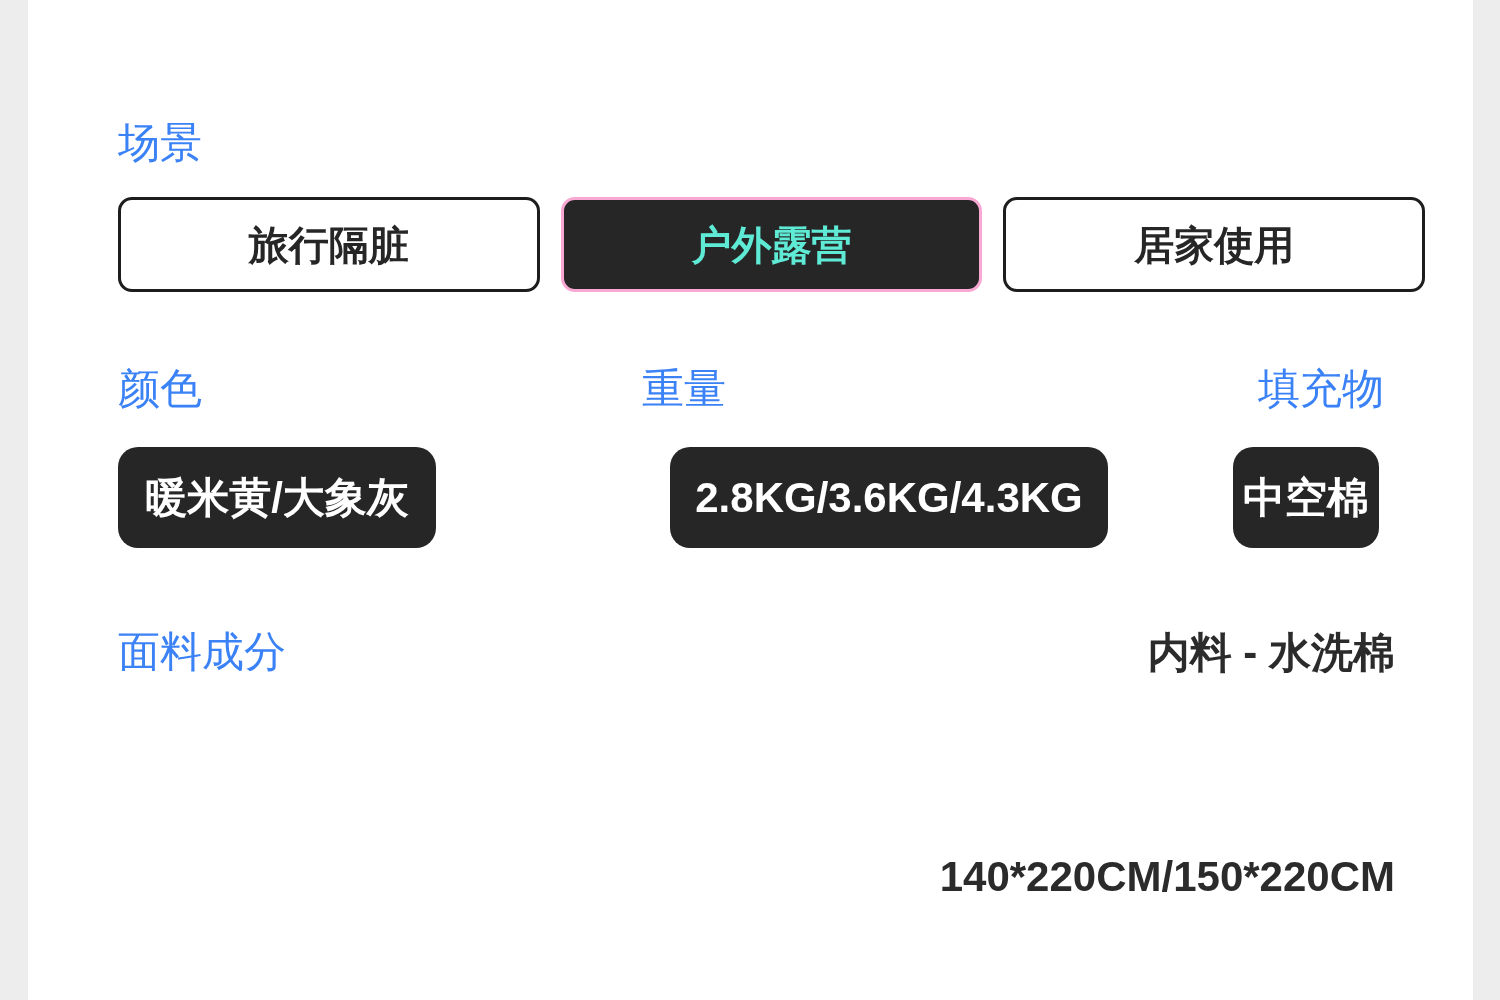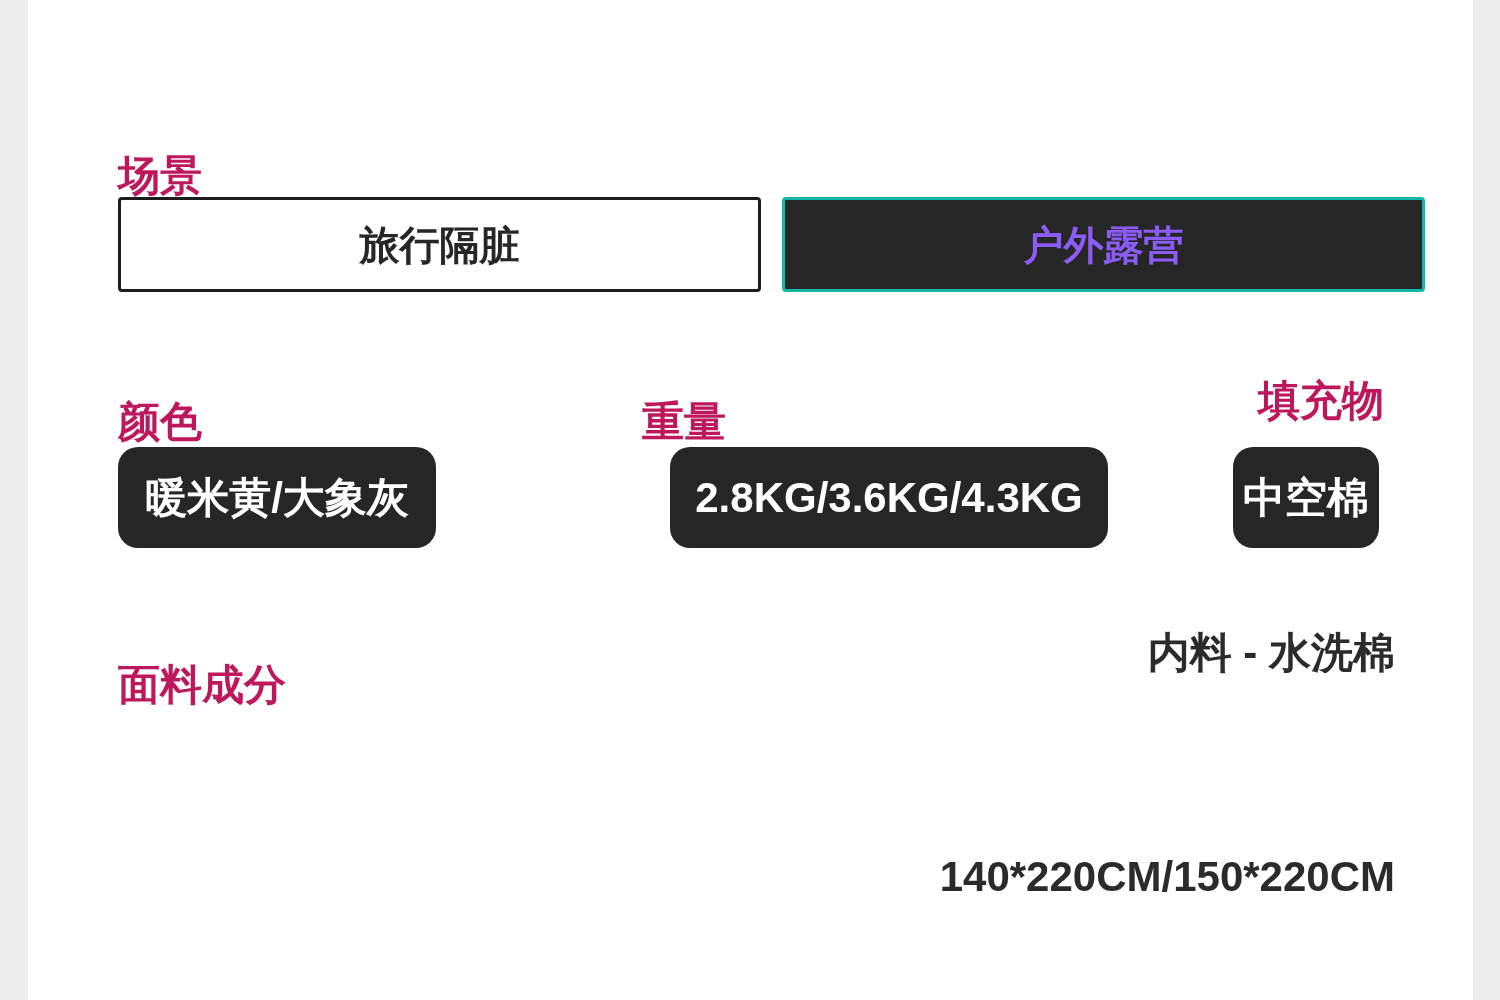--- a/index.html
+++ b/index.html
@@ -10,35 +10,35 @@
     position: relative; overflow: hidden;
     color: #262626;
   }
   .card {
     position: absolute; left: 28px; top: 0;
     width: 1445px; height: 1000px;
     background: #ffffff;
   }
   .abs { position: absolute; }
   .section-label {
-    font-size: 42px; font-weight: 700; color: #be185d;
-    line-height: 48px; white-space: nowrap; margin-top: 33px;
+    font-size: 42px; font-weight: 400; color: #3b82f6;
+    line-height: 48px; white-space: nowrap;
   }
   .scene-row {
     left: 90px; top: 197px; width: 1307px; height: 95px;
     display: flex; gap: 21px;
   }
   .pill {
     flex: 1; display: flex; align-items: center; justify-content: center;
     font-size: 40px; font-weight: 700; line-height: 1;
-    border-radius: 4px; font-family: inherit; cursor: pointer;
+    border-radius: 14px; font-family: inherit; cursor: pointer;
     padding: 0; white-space: nowrap; box-sizing: border-box;
   }
   .pill.outlined { background: #ffffff; border: 3px solid #1d1d1d; color: #262626; }
-  .pill.filled   { background: #262626; border: 3px solid #14b8a6; color: #8b5cf6; }
+  .pill.filled   { background: #262626; border: 3px solid #f9a8d4; color: #5eead4; }
   .chip {
     display: flex; align-items: center; justify-content: center;
     background: #262626; color: #ffffff;
     font-size: 42px; font-weight: 700; line-height: 1;
     border: none; border-radius: 20px;
     height: 101px; top: 447px;
     font-family: inherit; cursor: pointer; white-space: nowrap;
     box-sizing: border-box; padding: 4px;
   }
   .value-text {
@@ -49,25 +49,26 @@
 </head>
 <body>
 
 <div class="card">
 
   <div class="abs section-label" style="left:90px; top:119px;">场景</div>
 
   <div class="abs scene-row">
     <button class="pill outlined">旅行隔脏</button>
     <button class="pill filled">户外露营</button>
+    <button class="pill outlined">居家使用</button>
   </div>
 
   <div class="abs section-label" style="left:90px; top:365px;">颜色</div>
   <div class="abs section-label" style="left:614px; top:365px;">重量</div>
-  <div class="abs section-label" style="left:1230px; top:344px;">填充物</div>
+  <div class="abs section-label" style="left:1230px; top:365px;">填充物</div>
 
   <button class="abs chip" style="left:90px; width:318px;">暖米黄/大象灰</button>
   <button class="abs chip" style="left:614px; width:438px;margin-left:28px;">2.8KG/3.6KG/4.3KG</button>
   <button class="abs chip" style="left:1205px; width:146px;">中空棉</button>
 
   <div class="abs section-label" style="left:90px; top:628px;text-align:right;">面料成分</div>
   <div class="abs value-text" style="right:78px; top:624px;">
     <div>内料 - 水洗棉</div>
   </div>
 

